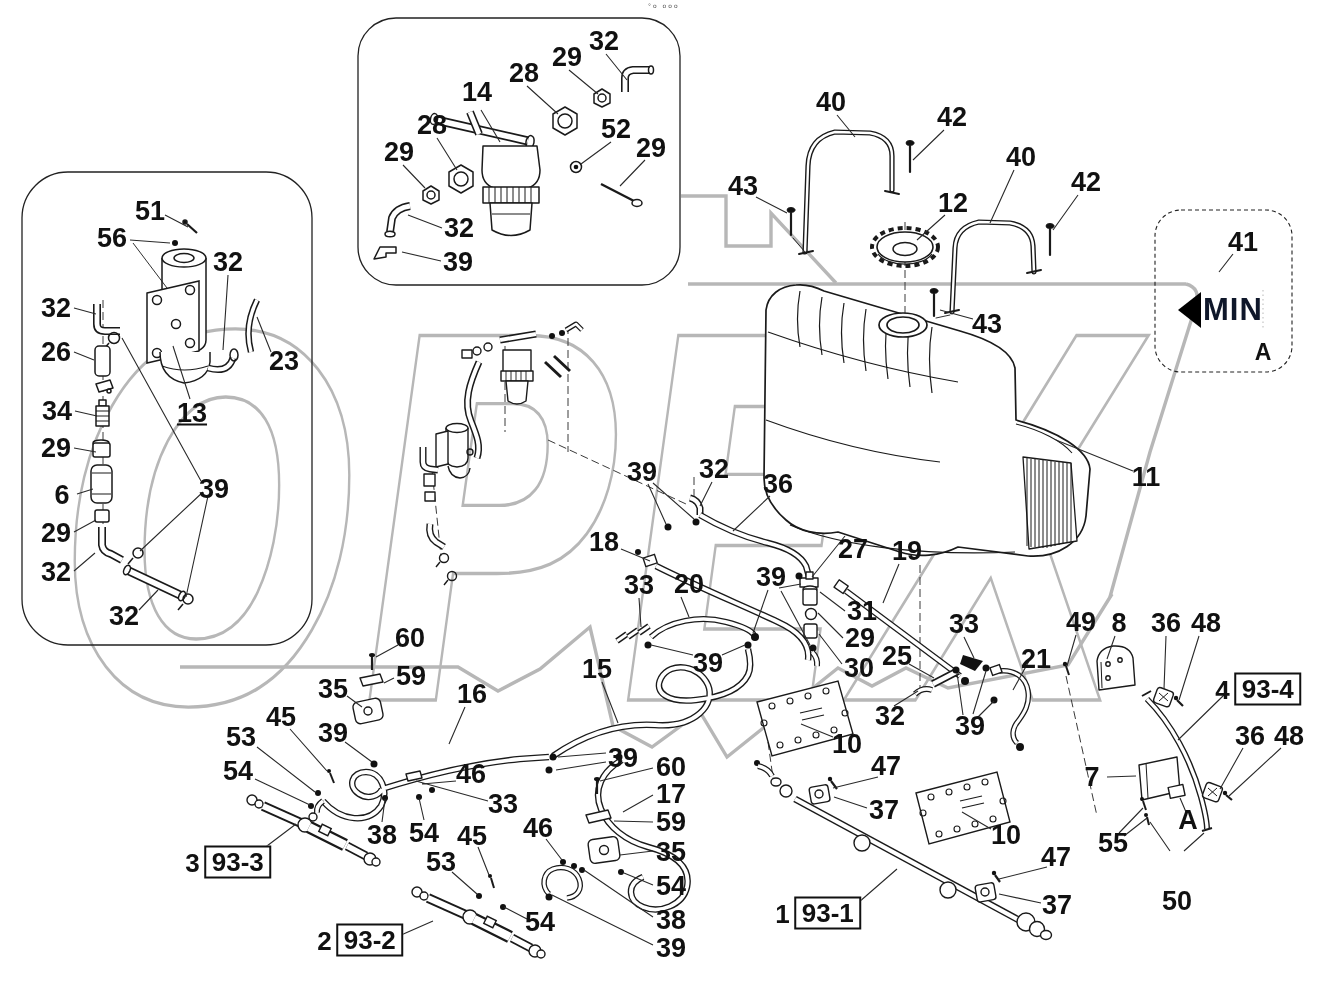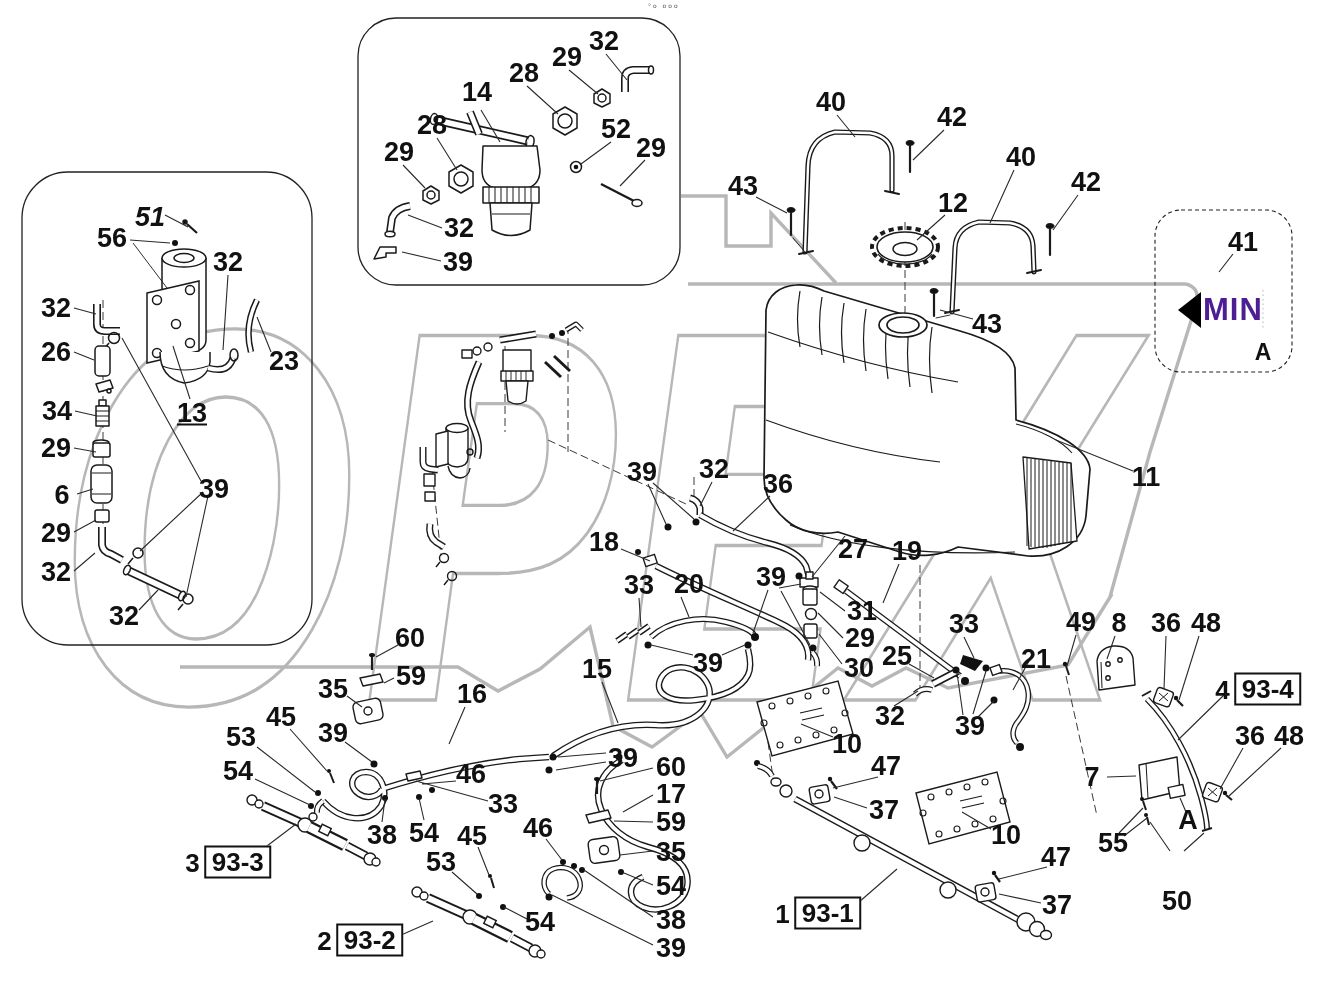--- a/index.html
+++ b/index.html
@@ -8,21 +8,21 @@
   .stage svg.art{position:absolute;left:0;top:0}
   .plbl{position:absolute;transform:translate(-50%,-50%);font:700 27px "Liberation Sans",sans-serif;
         color:#111;white-space:nowrap;line-height:1}
   .albl{position:absolute;transform:translate(-50%,-50%);display:flex;align-items:center;gap:5px;
         font:700 26px "Liberation Sans",sans-serif;color:#111;white-space:nowrap;line-height:1}
   .albl .bx{border:2px solid #111;padding:1px 5px 2px 5px;background:#fff}
   .min-row{position:absolute;left:1178px;top:310px;transform:translate(0,-50%);
            display:flex;align-items:center;gap:2px}
   .tri{width:0;height:0;border-top:18px solid transparent;border-bottom:18px solid transparent;
        border-right:23px solid #000}
-  .min-text{font:700 31px "Liberation Sans",sans-serif;color:#4c1d95;letter-spacing:1px}
+  .min-text{font:700 31px "Liberation Sans",sans-serif;color:#0f172a;letter-spacing:1px}
   .min-a{position:absolute;transform:translate(-50%,-50%);font:700 23px "Liberation Sans",sans-serif;color:#111}
   .corner-mark{position:absolute;left:648px;top:2px;font:6px "DejaVu Sans",sans-serif;
                color:#555;letter-spacing:2px}
 </style>
 </head>
 <body>
 
 <div class="stage">
 
 <svg class="art" width="1322" height="981" viewBox="0 0 1322 981">
@@ -410,21 +410,21 @@
     <circle cx="479" cy="896" r="3" fill="#111" stroke="none"></circle>
     <circle cx="503" cy="907" r="3" fill="#111" stroke="none"></circle>
   </g>
 
   <g stroke="#2a2a2a" stroke-width="1.1" fill="none">
     <path d="M165,215 188,227M130,240 170,243M228,275 223,350M271,352 257,317M190,399 173,346M74,308 96,314M74,352 94,360M75,411 97,416M74,448 96,452M77,494 93,489M74,532 96,520M74,571 95,553M139,610 158,590M201,481 122,338M203,492 140,551M208,496 186,597M606,54 627,80M569,70 598,94M527,86 558,114M481,110 500,142M437,138 457,170M403,165 425,188M611,142 581,164M645,160 620,186M442,228 408,215M441,261 402,252M837,115 855,137M944,130 913,160M756,197 787,213M945,215 917,240M1014,170 990,223M1078,195 1053,230M973,319 940,310M1233,254 1219,272M1133,471 1056,440M648,484 666,524M653,483 694,519M712,482 700,506M770,496 733,531M845,536 812,577M621,549 650,561M899,564 883,603M639,598 641,627M681,597 689,617M779,588 801,584M781,591 810,645M768,590 753,633M845,611 820,592M843,638 818,613M842,664 819,634M909,664 934,678M964,637 974,658M1029,661 1013,690M963,715 957,673M973,714 986,671M978,717 994,701M894,706 918,691M833,737 801,724M1076,635 1067,666M1115,636 1107,659M1166,636 1164,689M1199,636 1179,700M1224,695 1178,740M1243,748 1220,789M1281,748 1229,796M1107,777 1136,776M1119,833 1143,808M1124,836 1147,818M1170,851 1150,822M1184,851 1204,833M1186,812 1180,798M878,777 833,788M867,808 834,797M991,829 962,812M1047,867 999,879M1041,903 999,894M851,909 897,869M398,645 376,657M394,678 384,683M347,696 362,707M465,707 449,744M290,729 327,771M257,747 315,792M345,742 372,762M255,779 310,805M382,822 385,799M424,820 419,798M456,781 422,784M488,801 416,781M478,847 489,875M452,872 477,894M527,919 504,907M259,852 296,824M392,939 433,921M602,682 618,723M693,655 651,645M722,655 745,645M606,753 558,757M606,762 556,770M653,768 600,781M653,795 623,812M653,822 614,821M653,851 620,855M653,885 624,873M653,917 584,870M653,945 552,895M546,839 562,860"></path>
   </g>
 </svg>
 
 <div id="labels">
-      <div class="plbl" style="left: 150px; top: 217px; font-style: italic;">51</div>
+      <div class="plbl" style="left: 150px; top: 211px;">51</div>
       <div class="plbl" style="left: 112px; top: 238px;">56</div>
       <div class="plbl" style="left: 228px; top: 262px;">32</div>
       <div class="plbl" style="left: 284px; top: 361px;">23</div>
       <div class="plbl" style="left: 192px; top: 413px; text-decoration: underline;">13</div>
       <div class="plbl" style="left: 56px; top: 308px;">32</div>
       <div class="plbl" style="left: 56px; top: 352px;">26</div>
       <div class="plbl" style="left: 57px; top: 411px;">34</div>
       <div class="plbl" style="left: 56px; top: 448px;">29</div>
       <div class="plbl" style="left: 62px; top: 495px;">6</div>
       <div class="plbl" style="left: 56px; top: 533px;">29</div>

